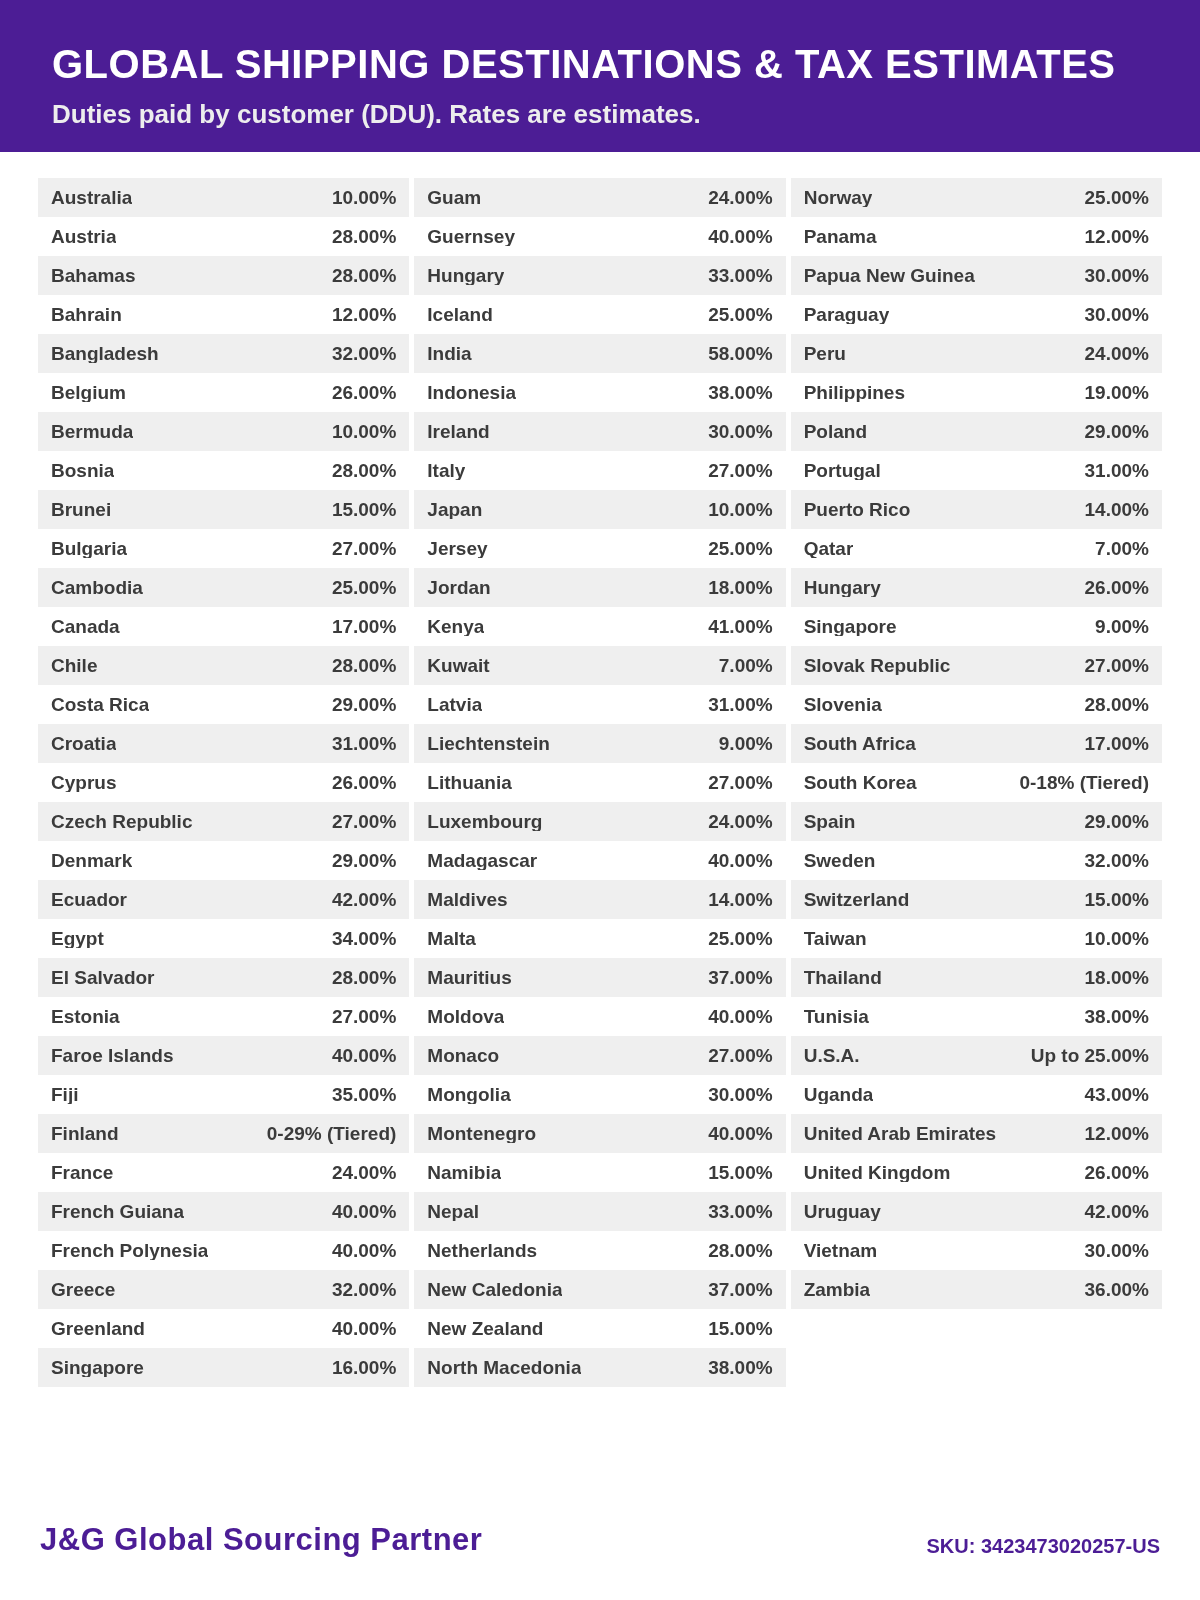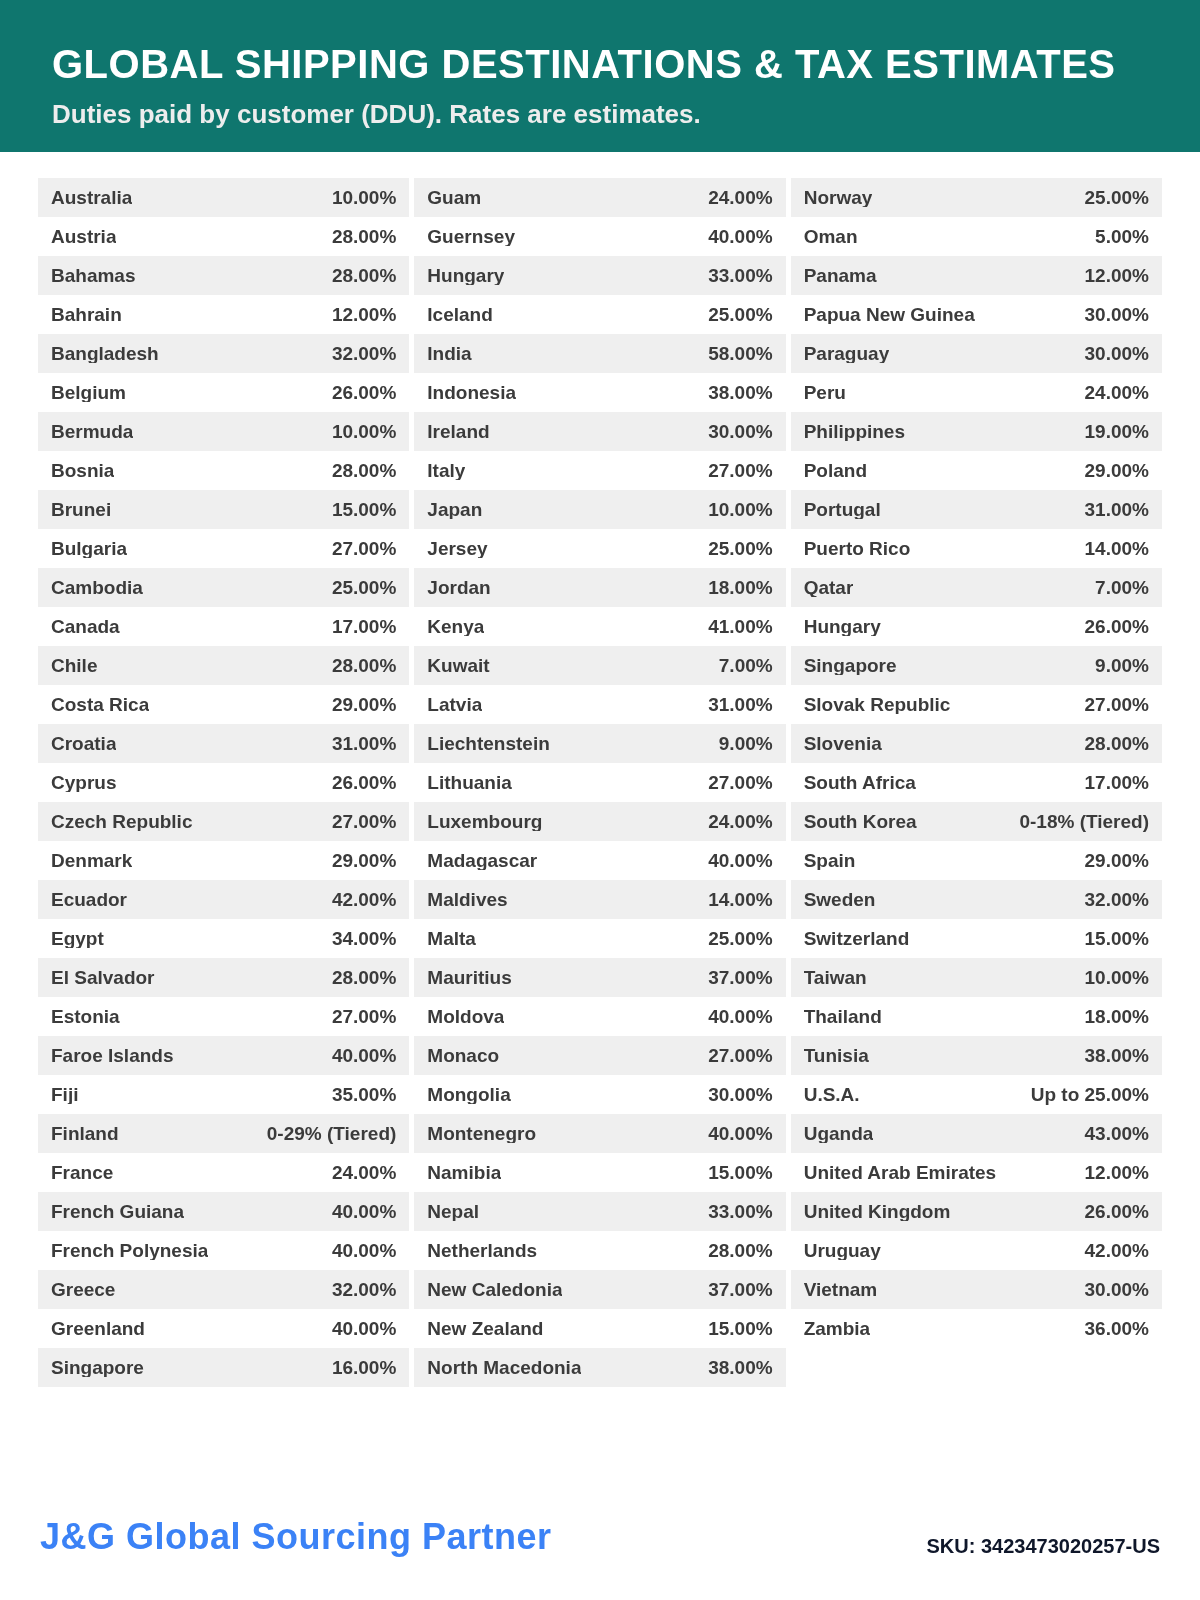--- a/index.html
+++ b/index.html
@@ -11,21 +11,21 @@
     position: relative;
     overflow: hidden;
   }
   .page {
     position: relative;
     width: 1200px;
     height: 1600px;
     background: #ffffff;
   }
   .header {
-    background: #0f766e;
+    background: #4c1d95;
     height: 152px;
     padding: 42px 52px 0 52px;
   }
   .title {
     color: #ffffff;
     font-size: 40px;
     font-weight: 800;
     letter-spacing: 0.5px;
     white-space: nowrap;
   }
@@ -71,27 +71,27 @@
   .footer {
     position: absolute;
     left: 40px;
     right: 40px;
     bottom: 42px;
     display: flex;
     justify-content: space-between;
     align-items: flex-end;
   }
   .brand {
-    color: #3b82f6;
-    font-size: 36px;
+    color: #4c1d95;
+    font-size: 31px;
     font-weight: 800;
     letter-spacing: 0.5px;
   }
   .sku {
-    color: #0f172a;
+    color: #4c1d95;
     font-size: 20px;
     font-weight: 700;
   }
 </style>
 </head>
 <body>
 
 <div class="page">
 
   <div class="header">
@@ -351,24 +351,20 @@
           <span class="country">North Macedonia</span>
           <span class="rate">38.00%</span>
         </div>
       </div>
     <div class="col">
         <div class="row">
           <span class="country">Norway</span>
           <span class="rate">25.00%</span>
         </div>
         <div class="row">
-          <span class="country">Oman</span>
-          <span class="rate">5.00%</span>
-        </div>
-        <div class="row">
           <span class="country">Panama</span>
           <span class="rate">12.00%</span>
         </div>
         <div class="row">
           <span class="country">Papua New Guinea</span>
           <span class="rate">30.00%</span>
         </div>
         <div class="row">
           <span class="country">Paraguay</span>
           <span class="rate">30.00%</span>

